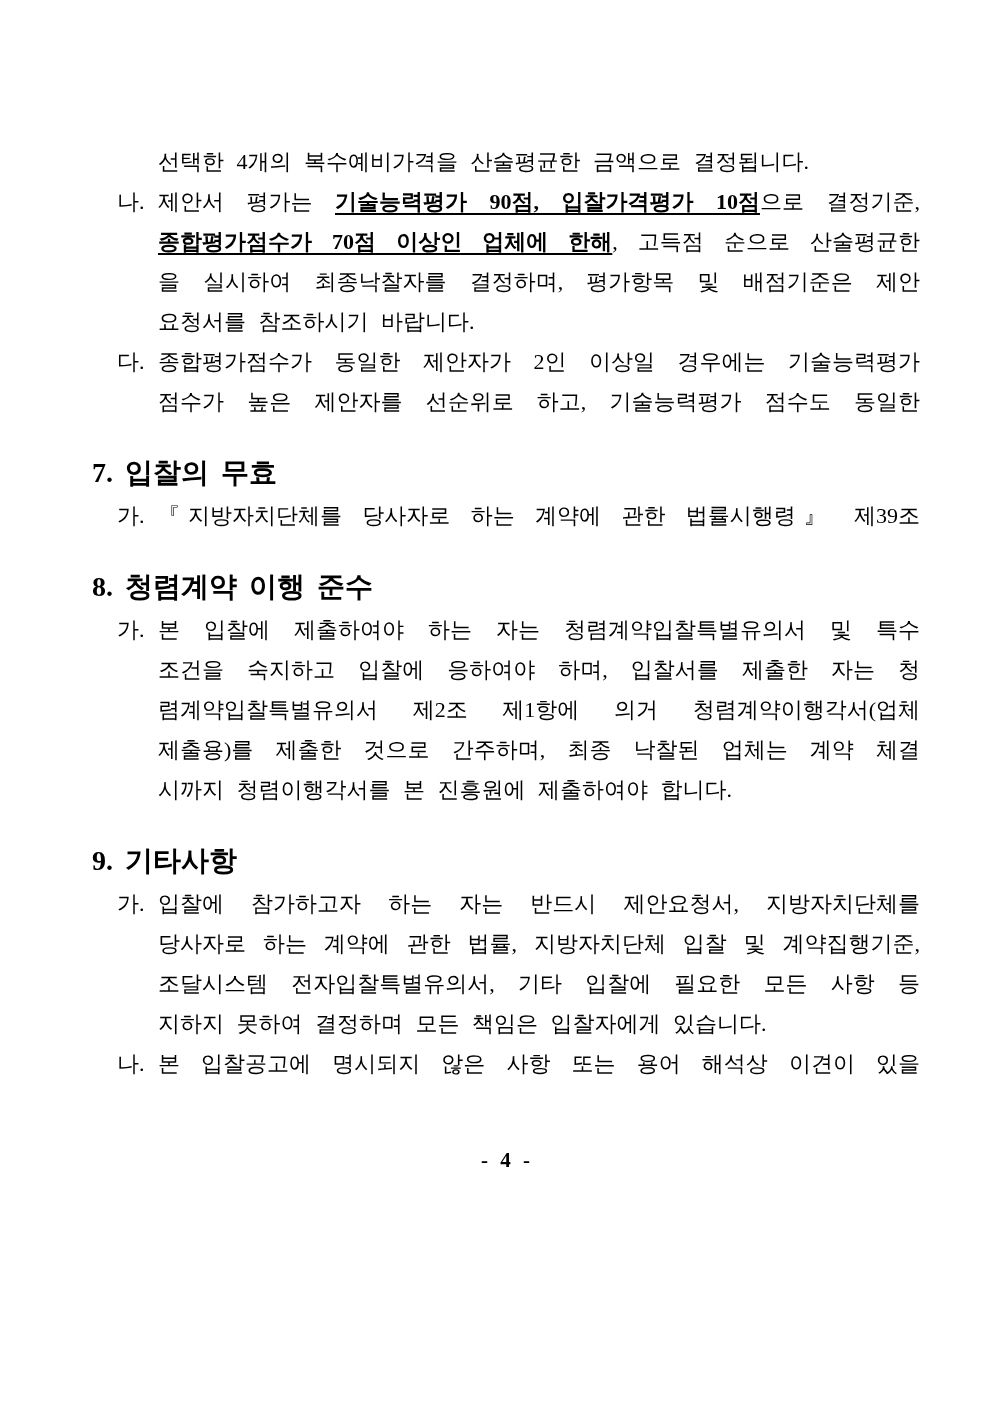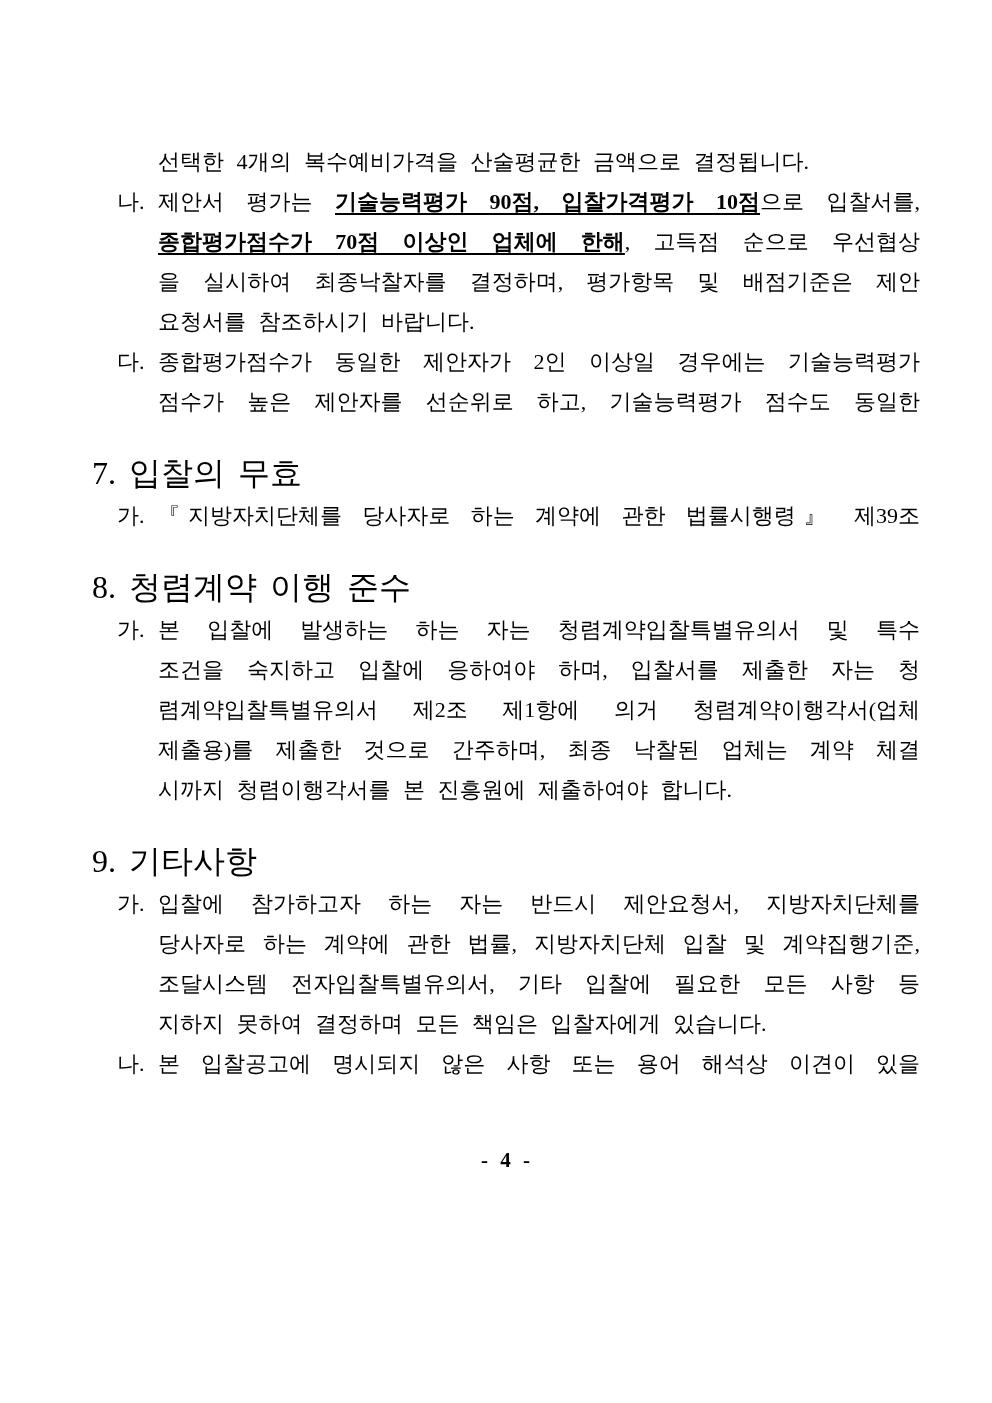--- a/index.html
+++ b/index.html
@@ -30,22 +30,22 @@
   .cont { padding-left: 66px; }
   
   .item { position: relative; padding-left: 66px; }
   .item .label {
     position: absolute;
     left: 25px;
     top: 0;
     word-spacing: normal;
   }
   .heading {
-    font-weight: normal;
-    font-size: 32px;
+    font-weight: bold;
+    font-size: 28px;
     line-height: 46px;
     margin-top: 28px;
     word-spacing: 5px;
   }
   .emph {
     font-weight: bold;
     text-decoration: underline;
     text-underline-offset: 4px;
     margin-top: 40px;
   }
@@ -59,33 +59,33 @@
     word-spacing: 5px;
   }
 </style>
 </head>
 <body>
 
 <div class="page">
 
   <div class="line cont end">선택한 4개의 복수예비가격을 산술평균한 금액으로 결정됩니다.</div>
 
-  <div class="line item fill"><span class="label">나.</span><span>제안서 평가는 </span><span class="emph">기술능력평가 90점, 입찰가격평가 10점</span><span>으로 입찰서를,</span></div>
-  <div class="line cont fill"><span class="emph">종합평가점수가 70점 이상인 업체에 한해</span><span>, 고득점 순으로 우선협상</span></div>
+  <div class="line item fill"><span class="label">나.</span><span>제안서 평가는 </span><span class="emph">기술능력평가 90점, 입찰가격평가 10점</span><span>으로 결정기준,</span></div>
+  <div class="line cont fill"><span class="emph">종합평가점수가 70점 이상인 업체에 한해</span><span>, 고득점 순으로 산술평균한</span></div>
   <div class="line cont fill">을 실시하여 최종낙찰자를 결정하며, 평가항목 및 배점기준은 제안</div>
   <div class="line cont end">요청서를 참조하시기 바랍니다.</div>
 
   <div class="line item fill"><span class="label">다.</span><span>종합평가점수가 동일한 제안자가 2인 이상일 경우에는 기술능력평가</span></div>
   <div class="line cont fill">점수가 높은 제안자를 선순위로 하고, 기술능력평가 점수도 동일한</div>
 
   <div class="line heading">7. 입찰의 무효</div>
   <div class="line item fill"><span class="label">가.</span><span>『지방자치단체를 당사자로 하는 계약에 관한 법률시행령』 제39조</span></div>
 
   <div class="line heading">8. 청렴계약 이행 준수</div>
-  <div class="line item fill"><span class="label">가.</span><span>본 입찰에 발생하는 하는 자는 청렴계약입찰특별유의서 및 특수</span></div>
+  <div class="line item fill"><span class="label">가.</span><span>본 입찰에 제출하여야 하는 자는 청렴계약입찰특별유의서 및 특수</span></div>
   <div class="line cont fill">조건을 숙지하고 입찰에 응하여야 하며, 입찰서를 제출한 자는 청</div>
   <div class="line cont fill">렴계약입찰특별유의서 제2조 제1항에 의거 청렴계약이행각서(업체</div>
   <div class="line cont fill">제출용)를 제출한 것으로 간주하며, 최종 낙찰된 업체는 계약 체결</div>
   <div class="line cont end">시까지 청렴이행각서를 본 진흥원에 제출하여야 합니다.</div>
 
   <div class="line heading">9. 기타사항</div>
   <div class="line item fill"><span class="label">가.</span><span>입찰에 참가하고자 하는 자는 반드시 제안요청서, 지방자치단체를</span></div>
   <div class="line cont fill">당사자로 하는 계약에 관한 법률, 지방자치단체 입찰 및 계약집행기준,</div>
   <div class="line cont fill">조달시스템 전자입찰특별유의서, 기타 입찰에 필요한 모든 사항 등</div>
   <div class="line cont end">지하지 못하여 결정하며 모든 책임은 입찰자에게 있습니다.</div>

